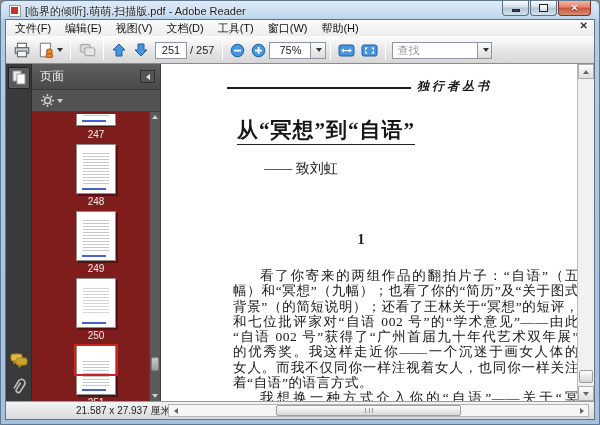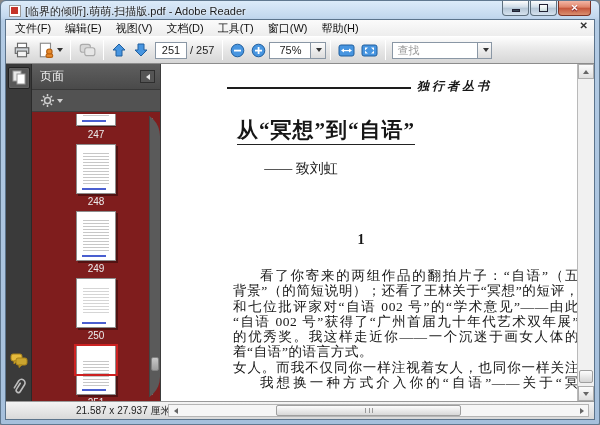--- a/index.html
+++ b/index.html
@@ -47,21 +47,21 @@
   .main { flex:1; display:flex; min-height:0; border-bottom:1px solid #9a9a9a; }
   .navstrip { width:26px; flex:none; background:#3a3a3a; border-right:1px solid #2a2a2a; display:flex; flex-direction:column; align-items:center; padding-top:3px; }
   .navbtn { width:22px; height:22px; display:flex; align-items:center; justify-content:center; margin-bottom:4px; border-radius:2px; }
   .navbtn.active { background:#585858; border:1px solid #222; box-shadow:inset 0 0 2px #777; }
   .navspacer { flex:1; }
 
   .sidepanel { width:129px; flex:none; background:#7f1d1d; display:flex; flex-direction:column; border-right:1px solid #3d3d3d; }
   .panelheader { height:26px; flex:none; background:linear-gradient(#5f5f5f,#4a4a4a); border-bottom:1px solid #383838; color:#f0f0f0; font-size:12px; display:flex; align-items:center; padding:0 8px; position:relative; }
   .collapsebtn { position:absolute; right:5px; top:6px; width:15px; height:13px; background:#555; border:1px solid #2e2e2e; display:flex; align-items:center; justify-content:center; }
   .paneltools { height:22px; flex:none; background:#525252; border-bottom:1px solid #3e3e3e; display:flex; align-items:center; padding-left:8px; }
-  .thumbs { flex:1; position:relative; overflow:hidden; padding-top:2px;border-radius:24px; }
+  .thumbs { flex:1; position:relative; overflow:hidden; padding-top:2px; }
   .thumbcol { display:flex; flex-direction:column; align-items:center; }
   .thumbwrap { position:relative; }
   .thumb { width:40px; height:50px; background:#fff; border:1px solid #8d8d8d; box-shadow:2px 2px 0 rgba(0,0,0,.35); position:relative; }
   .thumbtext { position:absolute; left:6px; right:6px; top:6px; bottom:9px;
     background:repeating-linear-gradient(0deg,#b9b9b9 0 1px,transparent 1px 3px); opacity:.8; }
   .bluestrip { position:absolute; left:5px; bottom:3px; width:24px; height:2px; background:#4a5fd0; }
   .thumblabel { font-size:10px; color:#ececec; text-align:center; margin:2px 0 4px 0; }
   .partialclip { height:13px; overflow:hidden; }
   .partialclip .thumb { margin-top:-38px; }
   .viewbox { position:absolute; left:-3px; right:-3px; top:-2px; height:32px; border:2px solid #cc2222; }
@@ -319,26 +319,27 @@
 
       <div class="docview">
         <div class="docpage">
           <div class="series-rule"></div>
           <div class="series-text">独行者丛书</div>
           <div class="doc-title"><span>从“冥想”到“自语”</span></div>
           <div class="dedication">—— 致刘虹</div>
           <div class="section-num">1</div>
           <div class="bodytext">
             <div class="doc-line indent">看了你寄来的两组作品的翻拍片子：“自语”（五</div>
+            <div class="doc-line">幅）和“冥想”（九幅）；也看了你的“简历”及“关于图式</div>
             <div class="doc-line">背景”（的简短说明）；还看了王林关于“冥想”的短评，</div>
             <div class="doc-line">和七位批评家对“自语 002 号”的“学术意见”——由此</div>
             <div class="doc-line">“自语 002 号”获得了“广州首届九十年代艺术双年展”</div>
             <div class="doc-line">的优秀奖。我这样走近你——一个沉迷于画女人体的</div>
+            <div class="doc-line">女人。而我不仅同你一样注视着女人，也同你一样关注</div>
             <div class="doc-line noj">着“自语”的语言方式。</div>
-            <div class="doc-line">女人。而我不仅同你一样注视着女人，也同你一样关注</div>
             <div class="doc-line indent">我想换一种方式介入你的“自语”——关于“冥</div>
           </div>
         </div>
       </div>
 
       <div class="vscroll">
         <div class="vbtn up">
             <span class="tri up-l"></span>
           </div>
         <div class="vthumb"></div>

